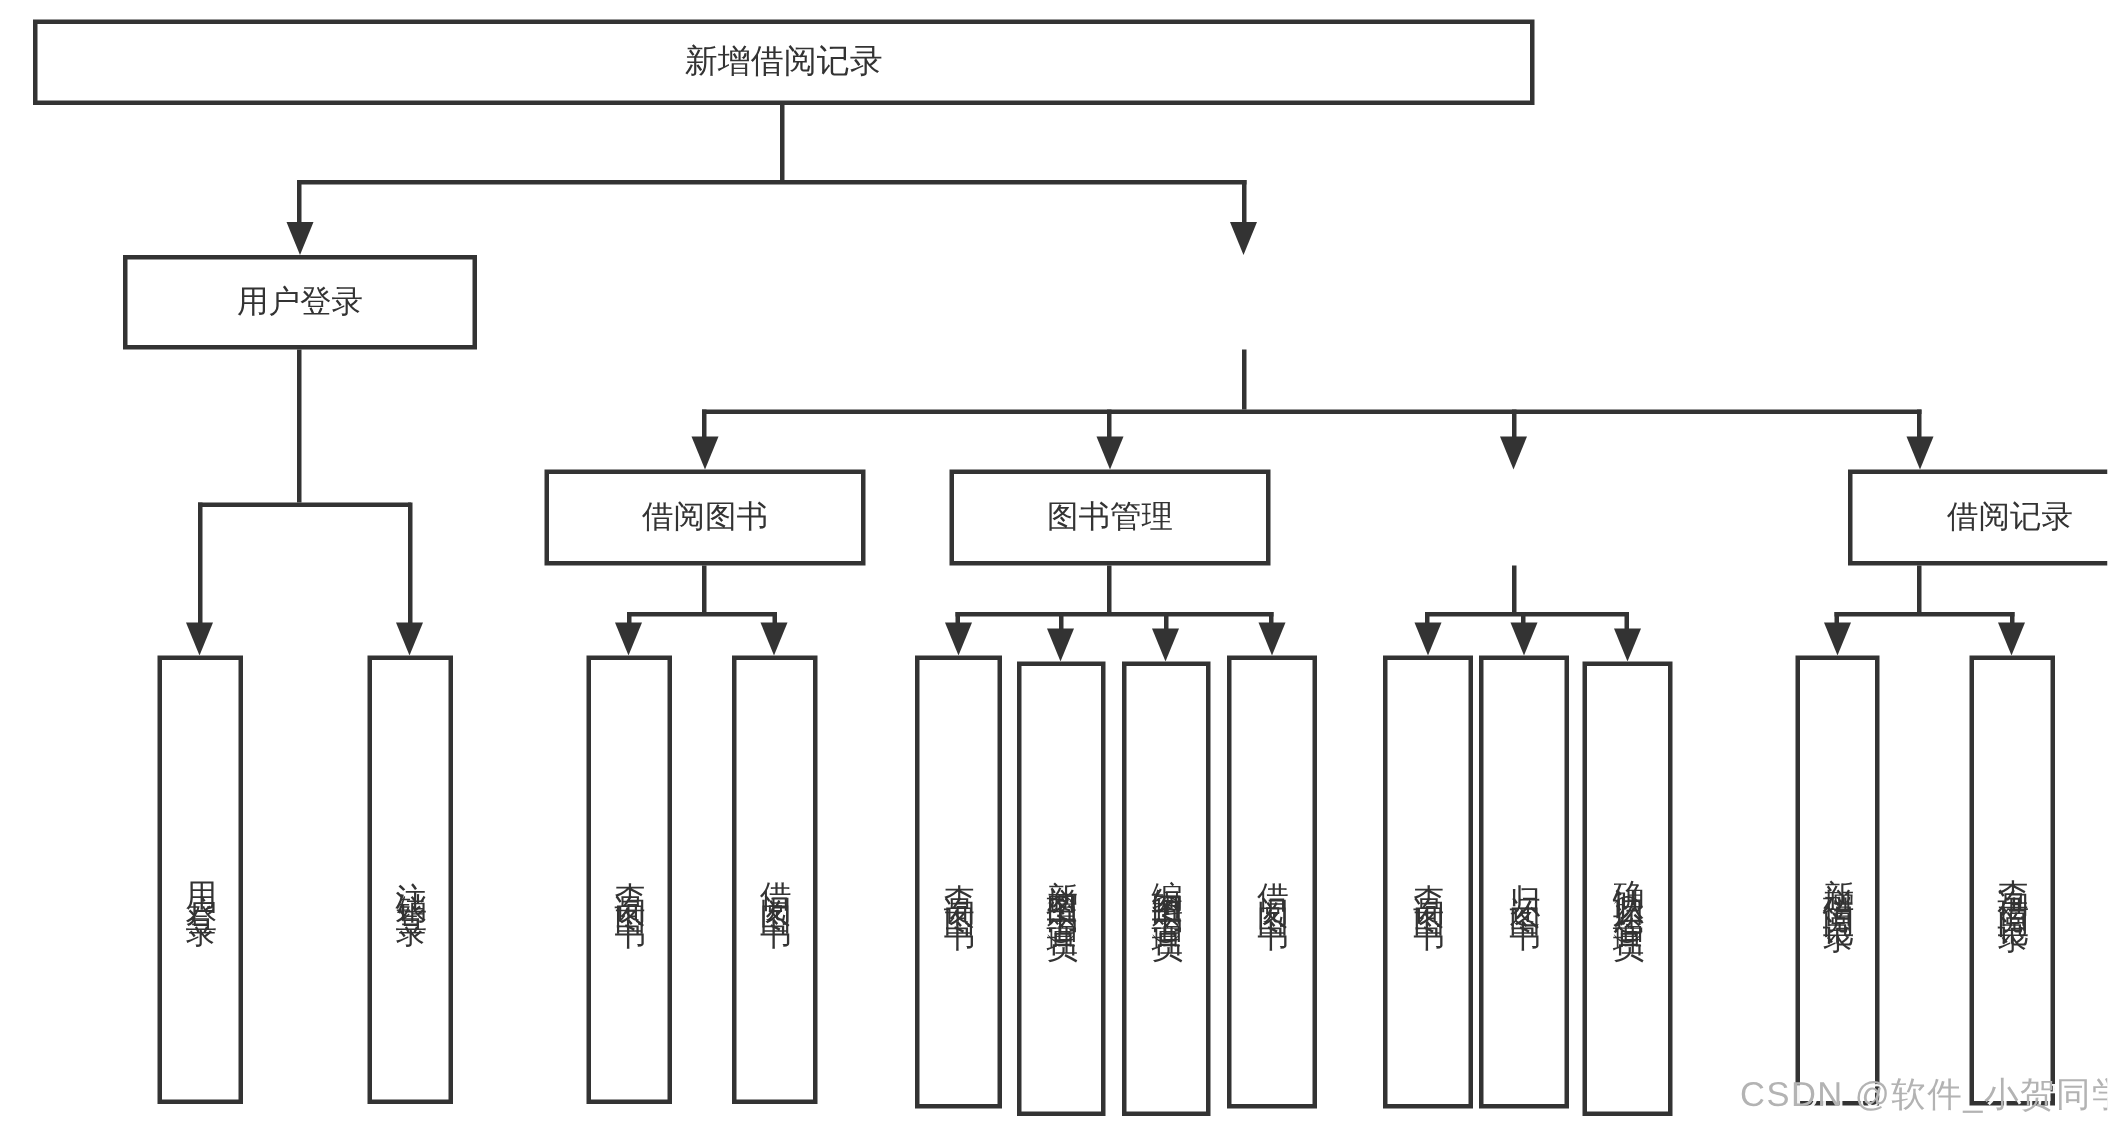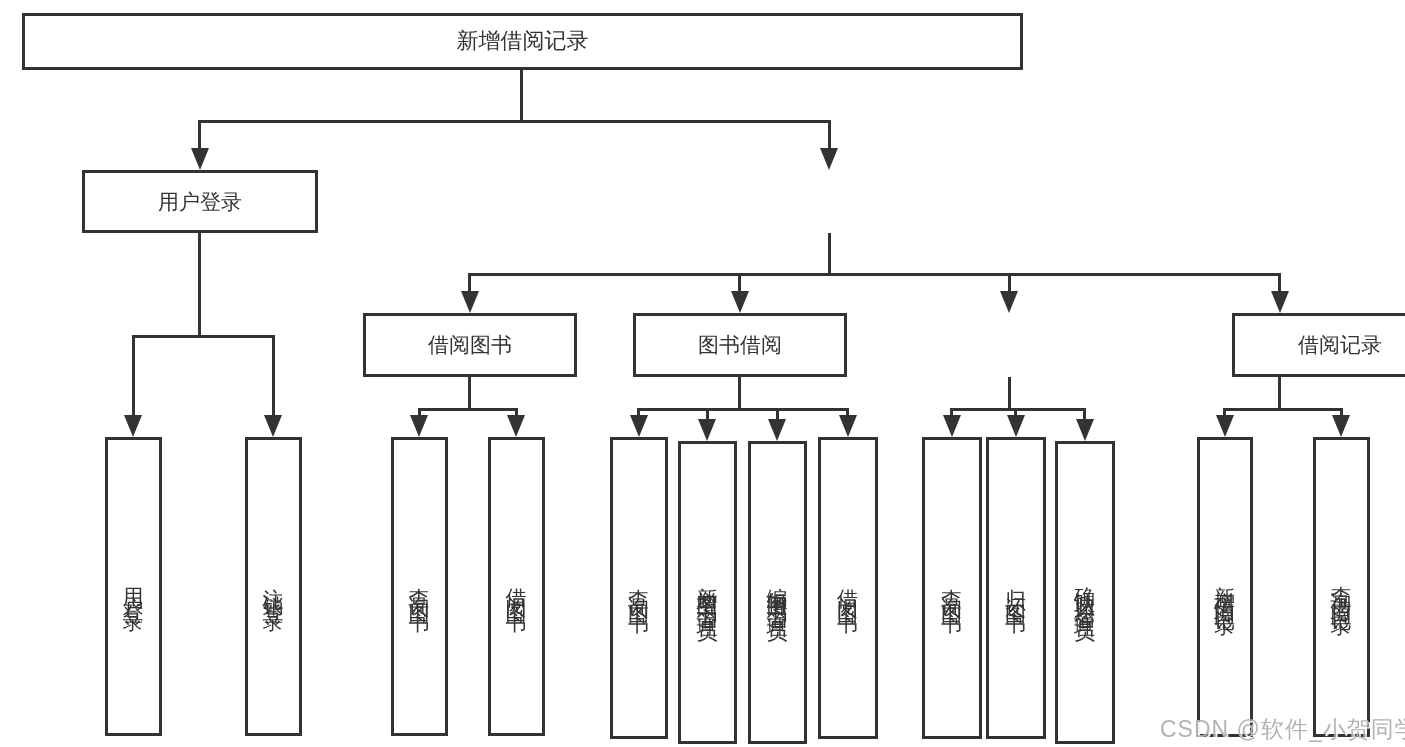--- a/index.html
+++ b/index.html
@@ -57,21 +57,21 @@
   <div class="vline" style="left:468px;top:273px;height:22px"></div>
   <div class="arrow" style="left:461px;top:291px"></div>
   <div class="vline" style="left:738px;top:273px;height:22px"></div>
   <div class="arrow" style="left:731px;top:291px"></div>
   <div class="vline" style="left:1008px;top:273px;height:22px"></div>
   <div class="arrow" style="left:1000px;top:291px"></div>
   <div class="vline" style="left:1278px;top:273px;height:22px"></div>
   <div class="arrow" style="left:1271px;top:291px"></div>
 
   <div class="box" style="left:363px;top:313px;width:214px;height:64px">借阅图书</div>
-  <div class="box" style="left:633px;top:313px;width:214px;height:64px">图书借阅</div>
+  <div class="box" style="left:633px;top:313px;width:214px;height:64px">图书管理</div>
   <div class="box" style="left:1232px;top:313px;width:216px;height:64px">借阅记录</div>
 
   <div class="vline" style="left:468px;top:377px;height:31px"></div>
   <div class="hline" style="left:418px;top:408px;width:100px"></div>
   <div class="vline" style="left:418px;top:408px;height:10px"></div>
   <div class="arrow" style="left:410px;top:415px"></div>
   <div class="vline" style="left:515px;top:408px;height:10px"></div>
   <div class="arrow" style="left:507px;top:415px"></div>
 
   <div class="vline" style="left:738px;top:377px;height:31px"></div>

